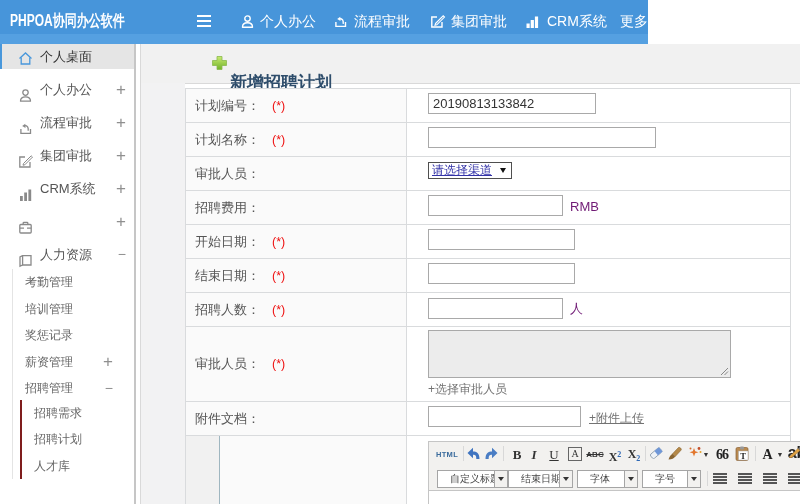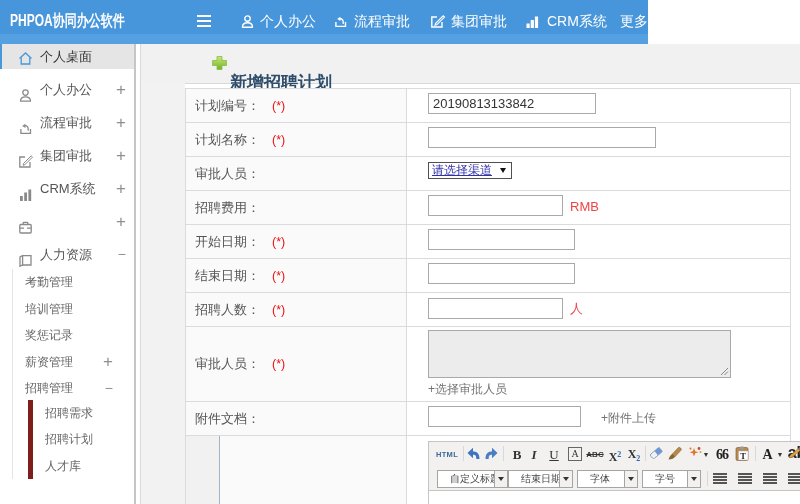--- a/index.html
+++ b/index.html
@@ -32,21 +32,21 @@
 .mi .ic { position:absolute; left:18px; top:50%; margin-top:-8px; }
 .mi.sel .ic { left:16px; }
 .mi .tx { position:absolute; left:40px; }
 .mi.sel .tx { left:38px; }
 .pm { position:absolute; right:14px; top:0; font-size:17px; color:#8f8f8f;
   font-weight:300; }
 .sub { border-left:1px solid #e4e4e4; margin-left:12px; margin-top:-2px; }
 .sub .si { position:relative; height:26.5px; line-height:26.5px; font-size:12px;
   color:#666; padding-left:12px; }
 .sub .pm { right:27px; }
-.sub2 { border-left:5px solid #7f1d1d; margin-left:15px; margin-top:-2px; }
+.sub2 { border-left:2px solid #7f1d1d; margin-left:7px; margin-top:-2px; }
 .sub2 .si { padding-left:12px; }
 
 
 #content { position:absolute; left:141px; top:44px; width:659px; height:460px;
   background:#fff; }
 #gutter { position:absolute; left:0; top:39px; width:44px; height:421px;
   background:#f2f2f3; }
 #chead { position:absolute; left:0; top:0; width:659px; height:39px;
   background:#f1f1f1; border-bottom:1px solid #d9d9d9; }
 #chead .txt { position:absolute; left:89px; top:27px; font-size:17px;
@@ -57,21 +57,21 @@
 #ftable { position:absolute; left:44px; top:44px; width:605px;
   border-collapse:collapse; table-layout:fixed; }
 #ftable td { border:1px solid #d9dbdd; font-size:13px; color:#555;
   vertical-align:middle; }
 #ftable td.lb { width:211px; background:#fafafa; padding-left:9px; }
 #ftable td.vl { padding-left:21px; background:#fff; }
 .req { color:#ee1111; font-size:12.5px; margin-left:12px; }
 .inp { border:1px solid #a9a9a9; height:15px; padding:2px 4px; font-size:13px;
   font-family:"Liberation Sans",sans-serif; color:#333; vertical-align:middle;
   margin-top:-4px; }
-.unit { font-size:13px; color:#ef4444; margin-left:7px; }
+.unit { font-size:13px; color:#701a75; margin-left:7px; }
 .lnk { color:#737373; font-size:12px; text-decoration:none; }
 
 
 #chsel { position:relative; width:82px; height:15px; border:1px solid #4f4f4f;
   background:#fff; padding:0; line-height:15px; margin-top:-6px; }
 #chsel .st { position:absolute; left:3px; top:0px; font-size:12px; color:#3333a8;
   text-decoration:underline; white-space:nowrap; }
 #chsel .sa { position:absolute; right:5px; top:5px; width:0; height:0;
   border-left:3.5px solid transparent; border-right:3.5px solid transparent;
   border-top:5px solid #111; }
@@ -271,21 +271,21 @@
         <div id="tarea">
           <svg width="9" height="9" viewBox="0 0 9 9" stroke="#888" stroke-width="1">
             <path d="M8,1 L1,8 M8,4.5 L4.5,8 M8,8 L8,8"></path>
           </svg>
         </div>
         <div style="margin-top:3px;"><span class="lnk">+选择审批人员</span></div>
       </td>
     </tr>
     <tr style="height:34px;">
       <td class="lb">附件文档：</td>
-      <td class="vl"><input class="inp" style="width: 143px;"><span class="lnk" style="margin-left:20px;">+附件上传</span></td>
+      <td class="vl"><input class="inp" style="width: 143px;"><span class="lnk" style="margin-left:8px;text-decoration:underline;">+附件上传</span></td>
     </tr>
     <tr style="height:120px;">
       <td class="lb" style="background:#f1f1f1;padding:0;position:relative;">
             <div style="position:absolute;left:33px;top:0;bottom:0;right:0;background:#fafafa;border-left:1px solid #9fb6c0;"></div>
           </td>
       <td class="vl" style="vertical-align:top;">
         <div id="editor">
           <div id="etoolbar">
             <div class="trow" id="trow1">
               <span class="ei" style="left:6px;width:24px;font-size:7.5px;font-weight:bold;color:#3a6b9c;letter-spacing:0.3px;">HTML</span>

